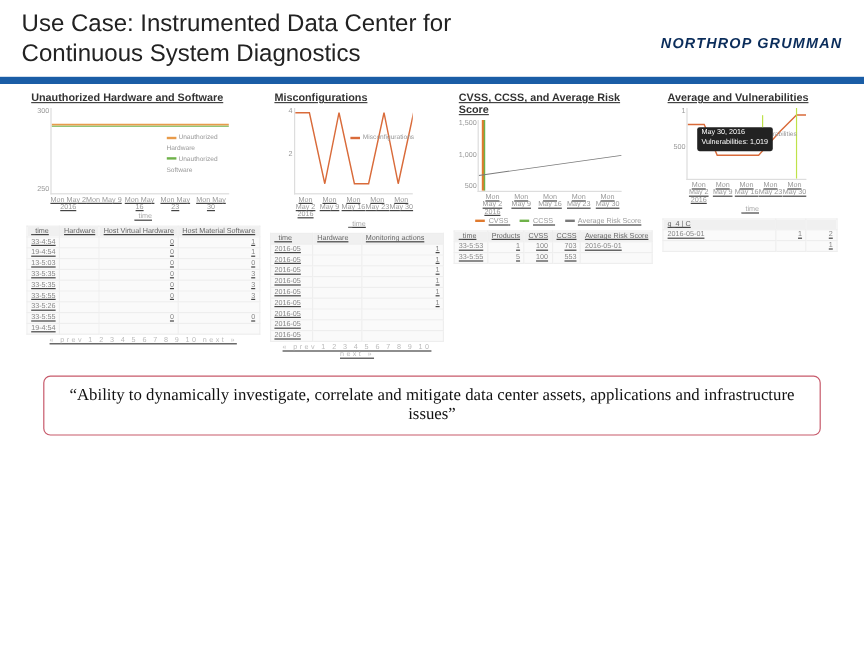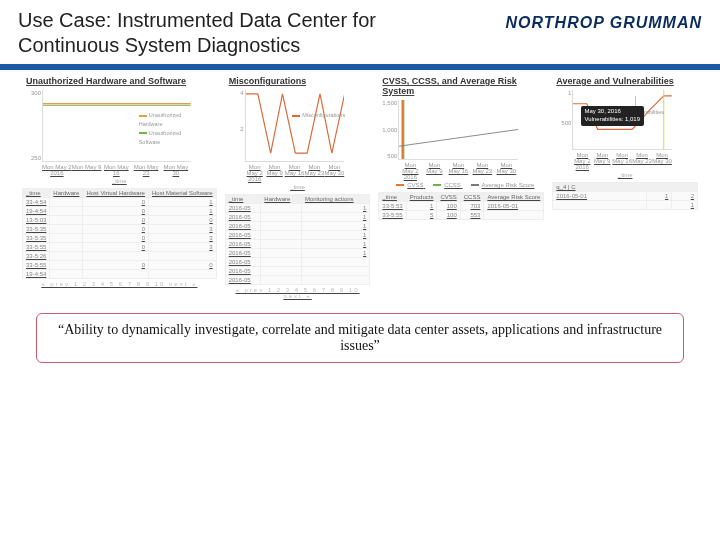--- a/index.html
+++ b/index.html
@@ -1,19 +1,19 @@
 <!DOCTYPE html>
 <html><head>
 <meta charset="utf-8">
 <style>
   * { box-sizing: border-box; margin: 0; padding: 0; }
   body { width: 720px; height: 540px; font-family: Arial, sans-serif; background: #fff; font-size: 8px; color: #444; overflow: hidden; }
-  .header { display: flex; justify-content: space-between; align-items: flex-start; padding: 8px 18px 4px 18px; }
+  .header { display: flex; justify-content: space-between; align-items: center; padding: 8px 18px 4px 18px; }
   .title { font-size: 20px; color: #222; line-height: 1.25; max-width: 420px; }
-  .logo { font-family: Arial, sans-serif; font-style: italic; font-weight: bold; letter-spacing: 1px; color: #0b2d5b; font-size: 16px; white-space: nowrap; margin-top: 6px; }
+  .logo { font-family: Arial, sans-serif; font-style: italic; font-weight: bold; letter-spacing: 1px; color: #0b2d5b; font-size: 12px; white-space: nowrap; margin-top: 6px; }
   .bluebar { height: 6px; background: #1a5da6; margin: 2px 0 4px 0; }
   .dash { display: grid; grid-template-columns: 1fr 1fr 1fr 1fr; gap: 4px 8px; padding: 0 22px; text-decoration: underline; }
   .panel-title { font-size: 9px; font-weight: bold; color: #333; padding: 2px 4px; }
   .chart { position: relative; height: 72px; border-left: 1px solid #ddd; border-bottom: 1px solid #ddd; margin: 2px 26px 0 20px; }
   .yaxis { position: absolute; left: -18px; top: 0; height: 100%; display: flex; flex-direction: column; justify-content: space-between; font-size: 6px; color: #999; text-align: right; width: 16px; }
   .xaxis { display: flex; justify-content: space-between; font-size: 6px; color: #999; margin: 2px 26px 0 20px; }
   .xaxis span { flex: 1; text-align: center; }
   .legend { position: absolute; right: -4px; top: 30%; font-size: 5.5px; color: #999; line-height: 1.6; width: 56px; }
   .legend .sw { display:inline-block; width:8px; height:2px; margin-right:2px; vertical-align: middle; }
   .sublabel { text-align: center; font-size: 6px; color: #aaa; margin-top: 2px; }
@@ -206,21 +206,21 @@
             <td>2016-05</td>
             <td></td>
             <td class="num"></td>
           </tr>
     </tbody>
       </table>
     <div class="pager">« prev    1   2   3   4   5   6   7   8   9   10   next »</div>
   </div>
 
   <div>
-    <div class="panel-title">CVSS, CCSS, and Average Risk System</div>
+    <div class="panel-title">CVSS, CCSS, and Average Risk Score</div>
     <div class="chart small">
       <div class="yaxis">
           <span>1,500</span>
           <span>1,000</span>
           <span>500</span>
         </div>
       <svg viewBox="0 0 100 60" preserveAspectRatio="none">
         <line x1="3" y1="0" x2="3" y2="60" stroke="#e07a2e" stroke-width="1.8"></line>
         <line x1="4" y1="0" x2="4" y2="60" stroke="#6fb24a" stroke-width="1"></line>
         <line x1="0" y1="47" x2="100" y2="30" stroke="#7a7a7a" stroke-width="0.8"></line>

